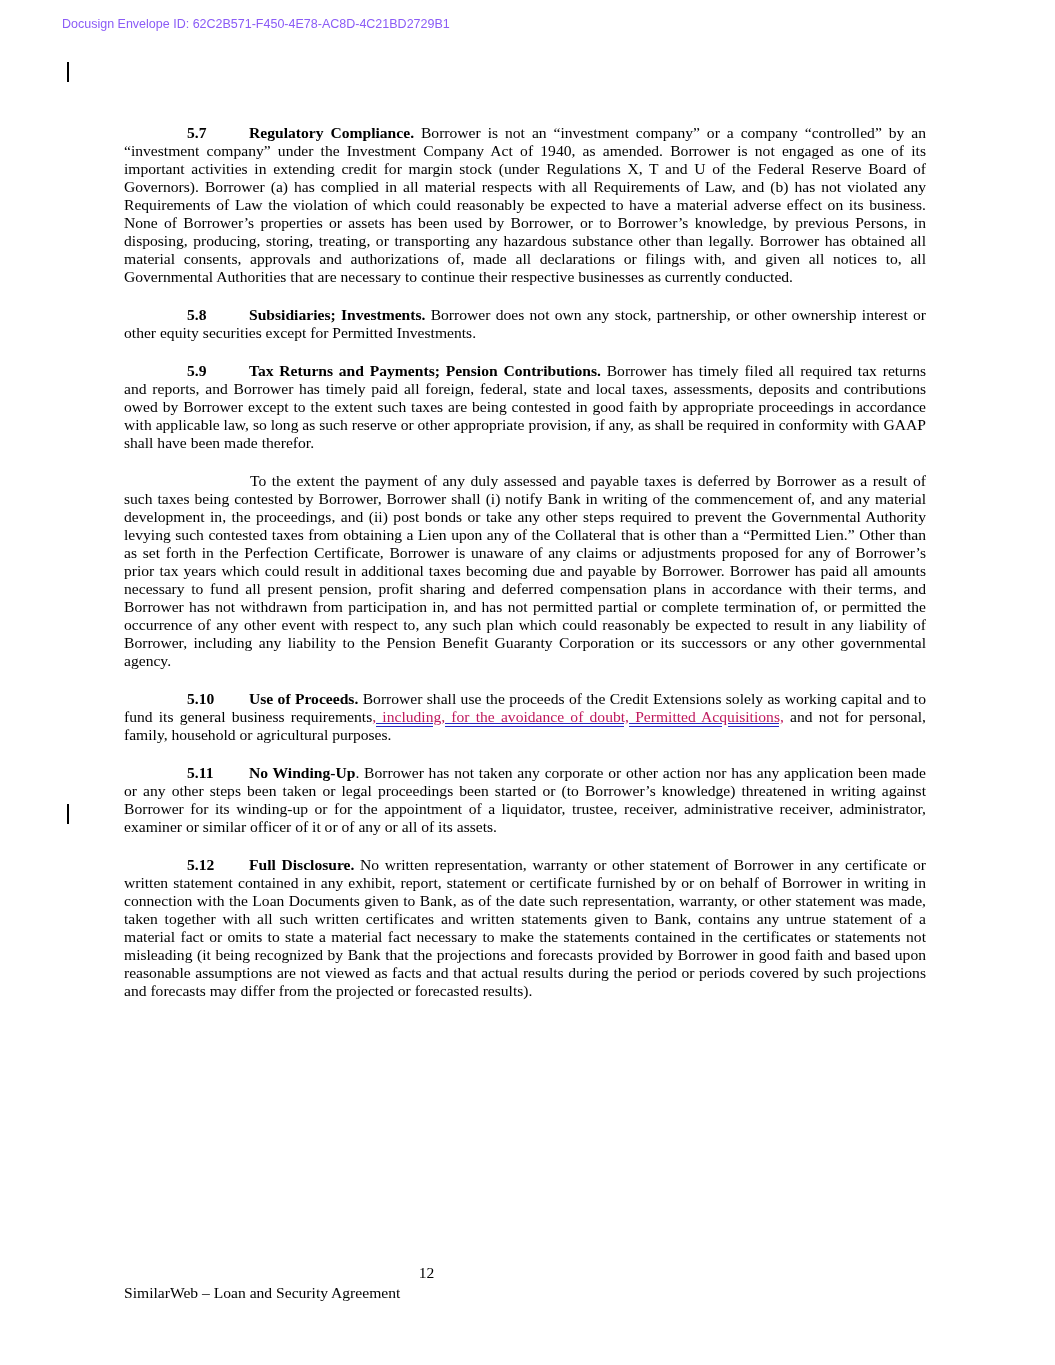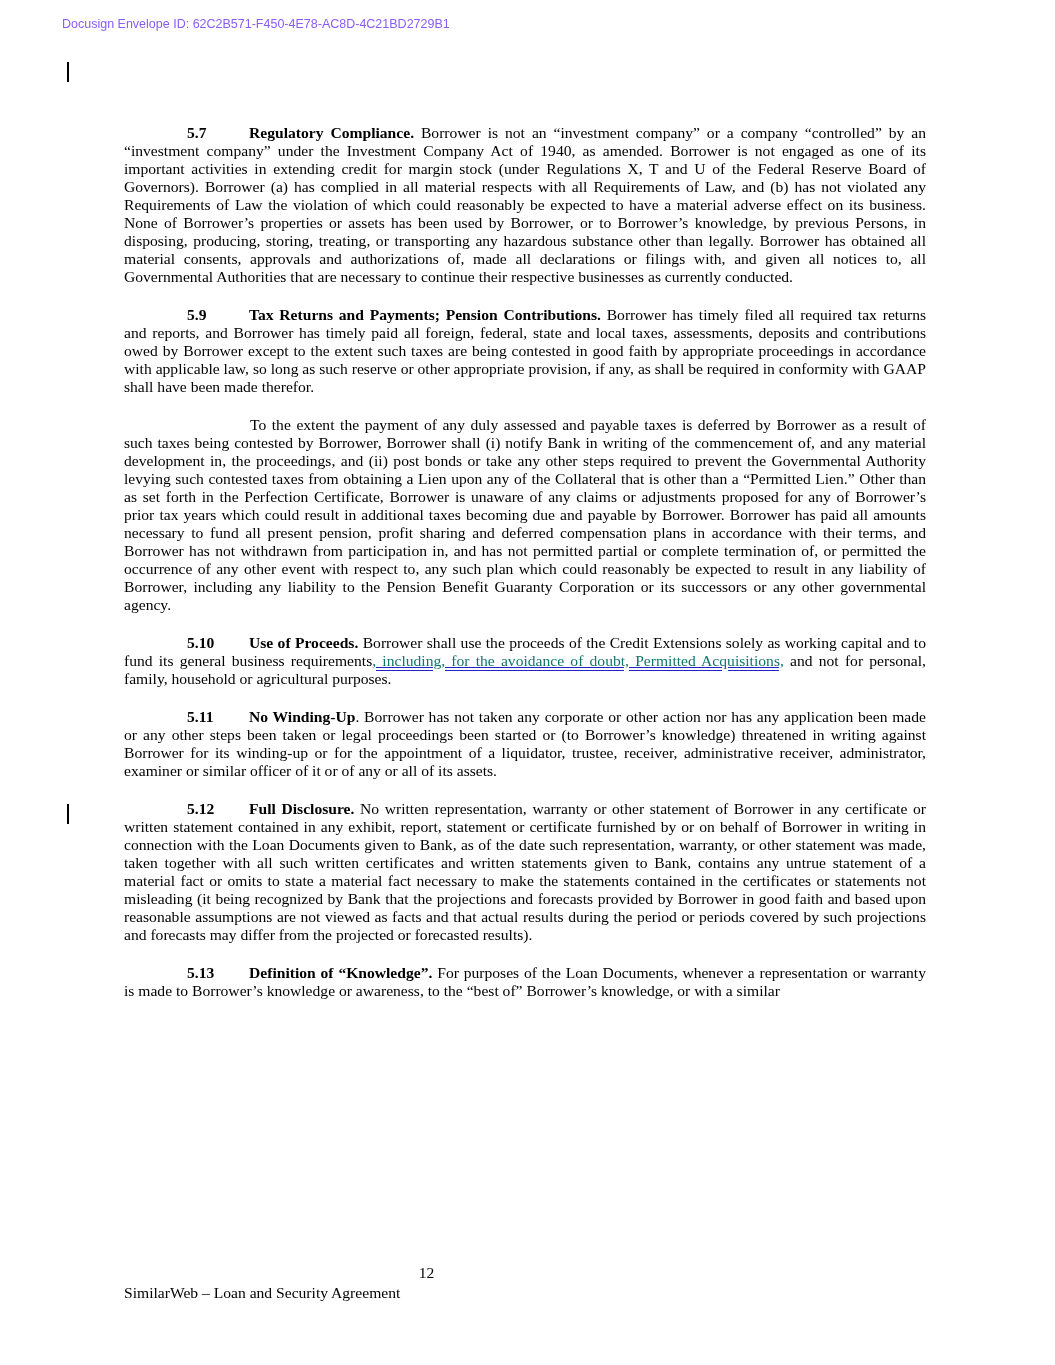--- a/index.html
+++ b/index.html
@@ -6,42 +6,42 @@
   body { width: 1055px; height: 1365px; position: relative; overflow: hidden; color: #000; }
   .envelope { position: absolute; left: 30px; top: 17px; font-family: "Liberation Sans", sans-serif; font-size: 12.5px; color: #8b5cf6; margin-left: 32px; }
   .change-bar { position: absolute; left: 67px; width: 2px; background: #000; }
   .cb1 { top: 62px; height: 20px; }
   .cb2 { top: 804px; height: 20px; }
   .content { position: absolute; left: 124px; top: 124px; width: 802px; font-family: "Liberation Serif", serif; font-size: 15.6px; line-height: 18px; }
   .para { text-align: justify; margin: 0 0 20px 0; }
   .para .num { display: inline-block; width: 62px; margin-left: 63px; font-weight: bold; }
   .para .heading { font-weight: bold; }
   .para.cont { text-indent: 126px; }
-  .inserted { color: #0f766e; text-decoration: underline double; text-decoration-color: #2424c4; }
+  .inserted { color: #be185d; text-decoration: underline double; text-decoration-color: #2424c4; }
   .page-number { position: absolute; left: 0; width: 853px; top: 1264px; text-align: center; font-family: "Liberation Serif", serif; font-size: 15.6px; }
   .footer { position: absolute; left: 124px; top: 1284px; font-family: "Liberation Serif", serif; font-size: 15.6px; }
 </style>
 </head>
 <body>
 
 <div class="envelope">Docusign Envelope ID: 62C2B571-F450-4E78-AC8D-4C21BD2729B1</div>
 <div class="change-bar cb1"></div>
 <div class="change-bar cb2"></div>
 
 <div class="content">
   <p class="para"><span class="num">5.7</span><span class="heading">Regulatory Compliance.</span><span>  Borrower is not an “investment company” or a company “controlled” by an “investment company” under the Investment Company Act of 1940, as amended.  Borrower is not engaged as one of its important activities in extending credit for margin stock (under Regulations X, T and U of the Federal Reserve Board of Governors). Borrower (a) has complied in all material respects with all Requirements of Law, and (b) has not violated any Requirements of Law the violation of which could reasonably be expected to have a material adverse effect on its business.  None of Borrower’s properties or assets has been used by Borrower, or to Borrower’s knowledge, by previous Persons, in disposing, producing, storing, treating, or transporting any hazardous substance other than legally.  Borrower has obtained all material consents, approvals and authorizations of, made all declarations or filings with, and given all notices to, all Governmental Authorities that are necessary to continue their respective businesses as currently conducted.</span></p>
 
+  <p class="para"><span class="num">5.8</span><span class="heading">Subsidiaries; Investments.</span><span>  Borrower does not own any stock, partnership, or other ownership interest or other equity securities except for Permitted Investments.</span></p>
 
   <p class="para"><span class="num">5.9</span><span class="heading">Tax Returns and Payments; Pension Contributions.</span><span>  Borrower has timely filed all required tax returns and reports, and Borrower has timely paid all foreign, federal, state and local taxes, assessments, deposits and contributions owed by Borrower except to the extent such taxes are being contested in good faith by appropriate proceedings in accordance with applicable law, so long as such reserve or other appropriate provision, if any, as shall be required in conformity with GAAP shall have been made therefor.</span></p>
 
   <p class="para cont">To the extent the payment of any duly assessed and payable taxes is deferred by Borrower as a result of such taxes being contested by Borrower, Borrower shall (i) notify Bank in writing of the commencement of, and any material development in, the proceedings, and (ii) post bonds or take any other steps required to prevent the Governmental Authority levying such contested taxes from obtaining a Lien upon any of the Collateral that is other than a “Permitted Lien.”  Other than as set forth in the Perfection Certificate, Borrower is unaware of any claims or adjustments proposed for any of Borrower’s prior tax years which could result in additional taxes becoming due and payable by Borrower. Borrower has paid all amounts necessary to fund all present pension, profit sharing and deferred compensation plans in accordance with their terms, and Borrower has not withdrawn from participation in, and has not permitted partial or complete termination of, or permitted the occurrence of any other event with respect to, any such plan which could reasonably be expected to result in any liability of Borrower, including any liability to the Pension Benefit Guaranty Corporation or its successors or any other governmental agency.</p>
 
   <p class="para"><span class="num">5.10</span><span class="heading">Use of Proceeds.</span><span>  Borrower shall use the proceeds of the Credit Extensions solely as working capital and to fund its general business requirements</span><span class="inserted">, including, for the avoidance of doubt, Permitted Acquisitions,</span><span> and not for personal, family, household or agricultural purposes.</span></p>
 
   <p class="para"><span class="num">5.11</span><span class="heading">No Winding-Up</span><span>.  Borrower has not taken any corporate or other action nor has any application been made or any other steps been taken or legal proceedings been started or (to Borrower’s knowledge) threatened in writing against Borrower for its winding-up or for the appointment of a liquidator, trustee, receiver, administrative receiver, administrator, examiner or similar officer of it or of any or all of its assets.</span></p>
 
   <p class="para"><span class="num">5.12</span><span class="heading">Full Disclosure.</span><span>  No written representation, warranty or other statement of Borrower in any certificate or written statement contained in any exhibit, report, statement or certificate furnished by or on behalf of Borrower in writing in connection with the Loan Documents given to Bank, as of the date such representation, warranty, or other statement was made, taken together with all such written certificates and written statements given to Bank, contains any untrue statement of a material fact or omits to state a material fact necessary to make the statements contained in the certificates or statements not misleading (it being recognized by Bank that the projections and forecasts provided by Borrower in good faith and based upon reasonable assumptions are not viewed as facts and that actual results during the period or periods covered by such projections and forecasts may differ from the projected or forecasted results).</span></p>
 
-  <p class="para"><span class="num">5.13</span><span class="heading">Definition of “Knowledge”.</span><span>  For purposes of the Loan Documents, whenever a representation or warranty is made to Borrower’s knowledge or awareness, to the “best of” Borrower’s knowledge, or with a similar</span></p>
 </div>
 
 <div class="page-number">12</div>
 <div class="footer">SimilarWeb – Loan and Security Agreement</div>
 
 </body></html>

